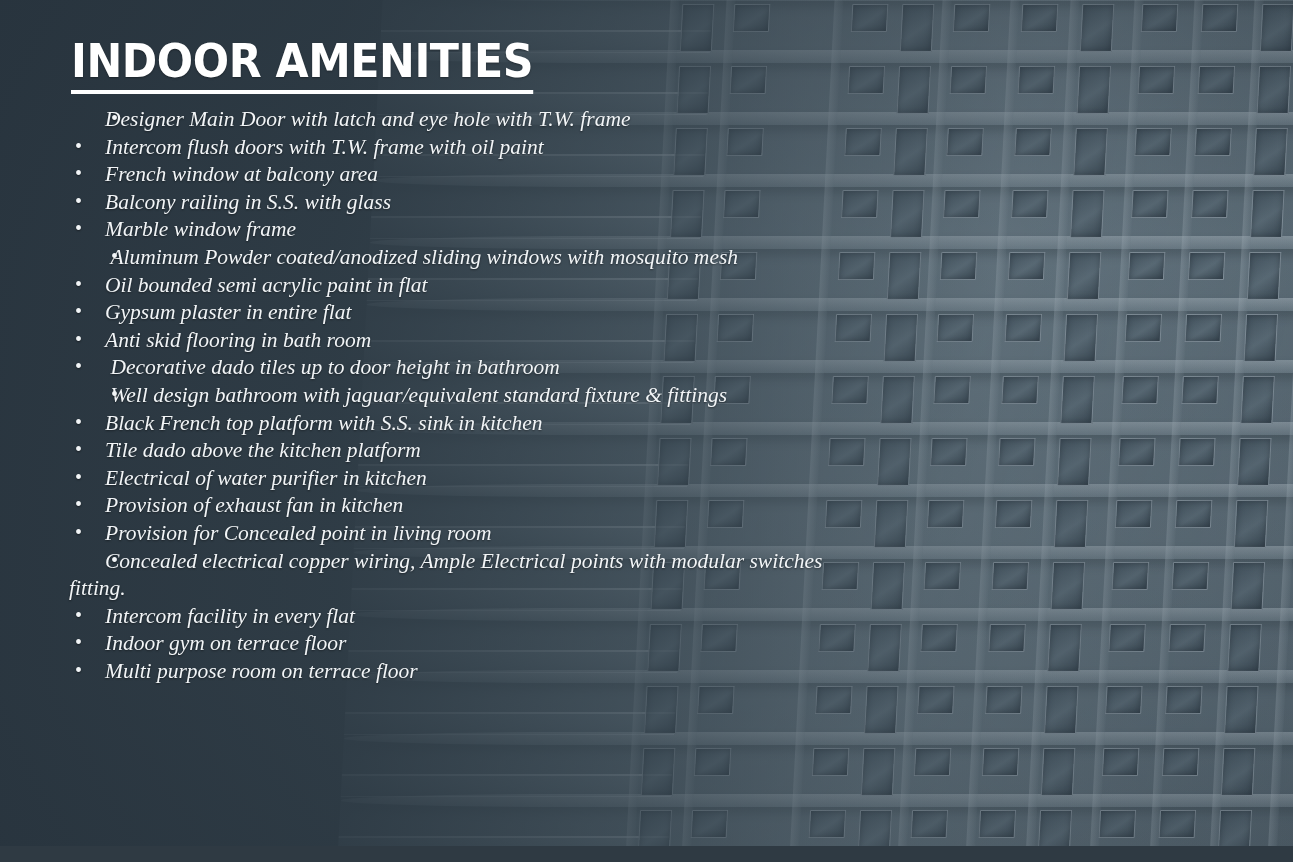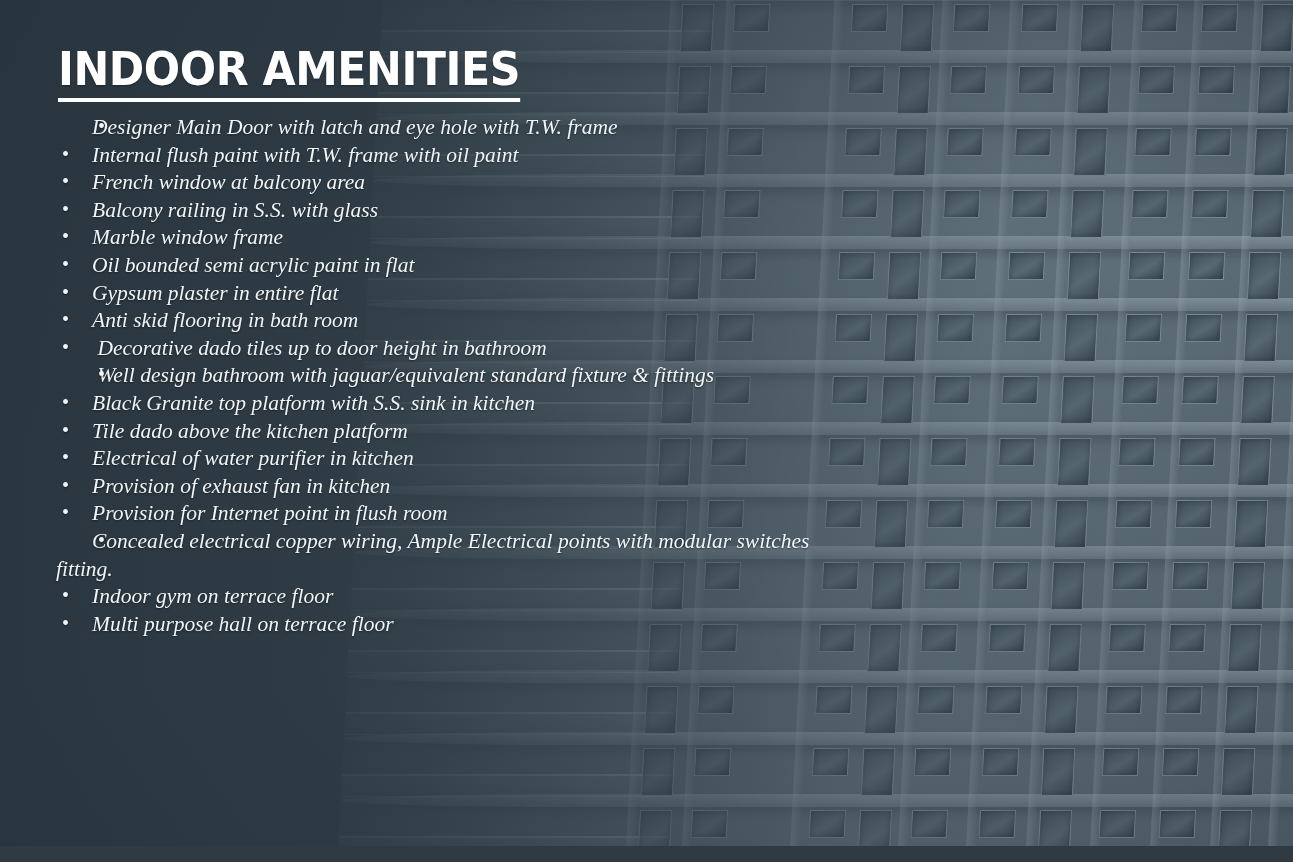--- a/index.html
+++ b/index.html
@@ -92,23 +92,22 @@
   .bottom-bar {
     position: absolute;
     left: 0; bottom: 0; width: 100%; height: 16px;
     background: #2f3a43;
   }
 
   
   .content {
     position: absolute;
     left: 0; top: 0; right: 0; bottom: 0;
-    padding: 28px 0 0 52px;
+    padding: 28px 0 0 65px;
     box-sizing: border-box;
-    margin-top: 8px;
   }
   .title {
     font-family: "DejaVu Sans", sans-serif;
     font-weight: 700;
     font-size: 46px;
     letter-spacing: -0.5px;
     color: #ffffff;
     text-transform: uppercase;
     display: inline-block;
     border-bottom: 4px solid #ffffff;
@@ -344,33 +343,35 @@
         <div class="col" style="left: 930px;"></div>
       </div>
     <div class="scrim"></div>
     <div class="bottom-bar"></div>
   </div>
 
   <div class="content">
     <div class="title">INDOOR AMENITIES</div>
     <ul class="amenities" id="amenities-list">
         <li class="wrap">Designer Main Door with latch and eye hole with T.W. frame</li>
-        <li>Internal flush paint with T.W. frame with oil paint</li>
+        <li>Intercom flush doors with T.W. frame with oil paint</li>
         <li>French window at balcony area</li>
         <li>Balcony railing in S.S. with glass</li>
         <li>Marble window frame</li>
+        <li class="wrap"> Aluminum Powder coated/anodized sliding windows with mosquito mesh</li>
         <li>Oil bounded semi acrylic paint in flat</li>
         <li>Gypsum plaster in entire flat</li>
         <li>Anti skid flooring in bath room</li>
         <li> Decorative dado tiles up to door height in bathroom</li>
         <li class="wrap"> Well design bathroom with jaguar/equivalent standard fixture &amp; fittings</li>
-        <li>Black Granite top platform with S.S. sink in kitchen</li>
+        <li>Black French top platform with S.S. sink in kitchen</li>
         <li>Tile dado above the kitchen platform</li>
         <li>Electrical of water purifier in kitchen</li>
         <li>Provision of exhaust fan in kitchen</li>
-        <li>Provision for Internet point in flush room</li>
+        <li>Provision for Concealed point in living room</li>
         <li class="wrap">Concealed electrical copper wiring, Ample Electrical points with modular switches fitting.</li>
+        <li>Intercom facility in every flat</li>
         <li>Indoor gym on terrace floor</li>
-        <li>Multi purpose hall on terrace floor</li>
+        <li>Multi purpose room on terrace floor</li>
       </ul>
   </div>
 
 </div>
 
 </body></html>

